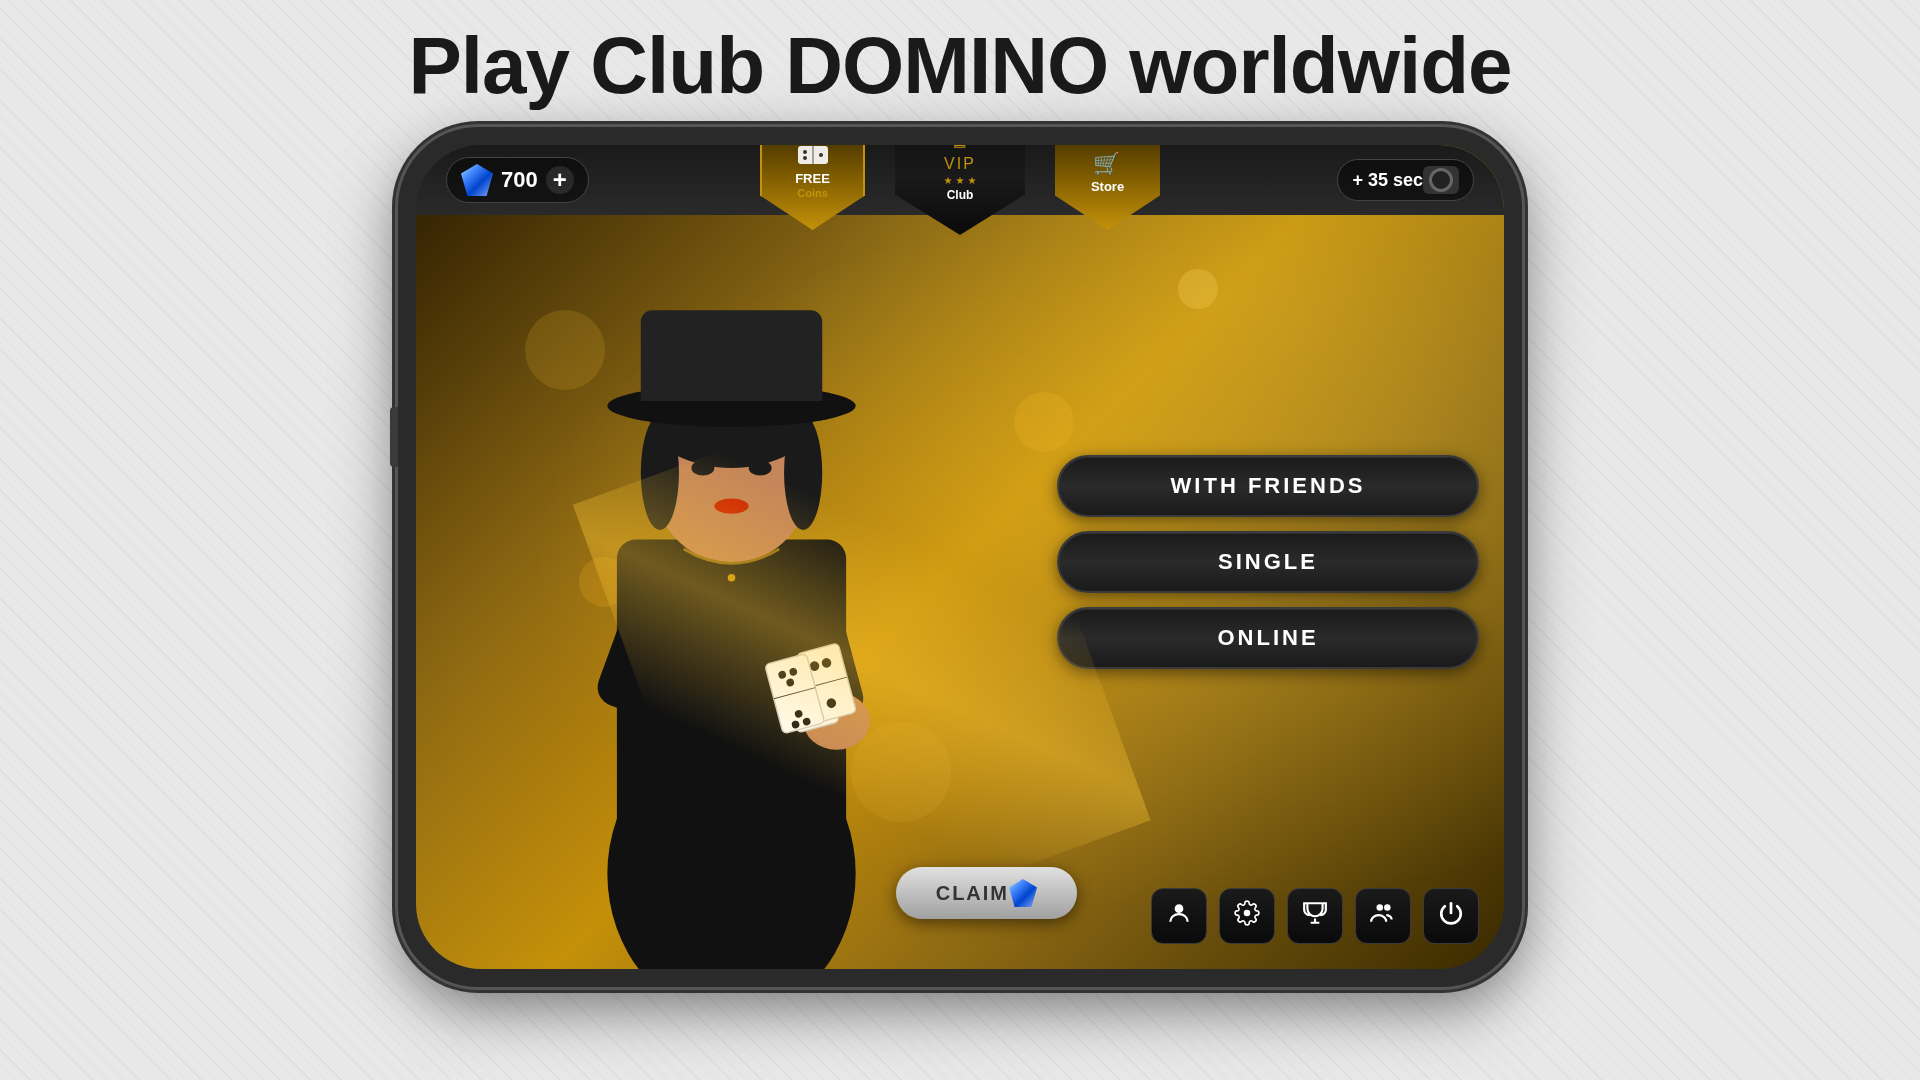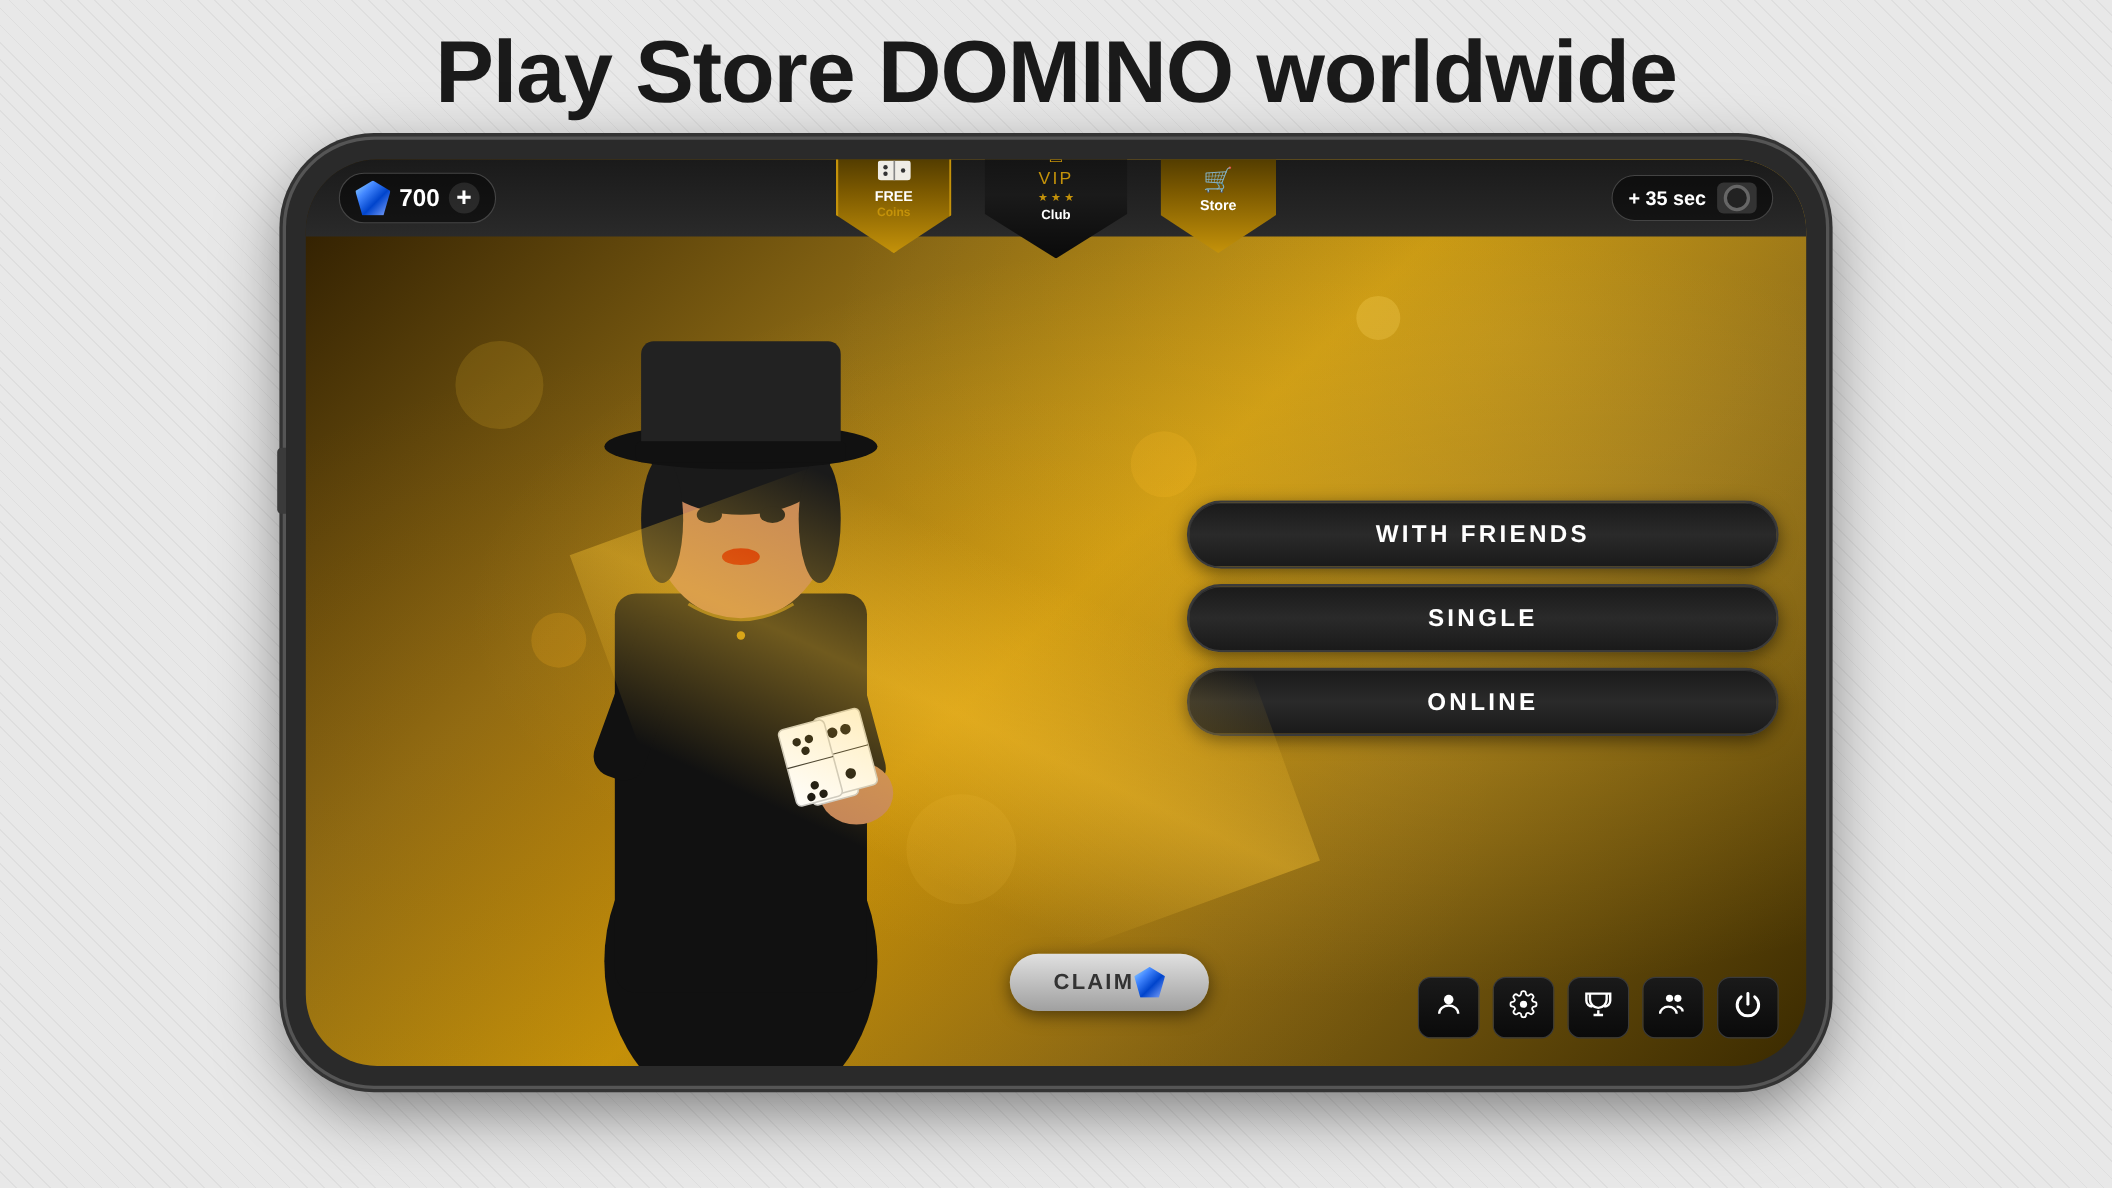--- a/index.html
+++ b/index.html
@@ -28,21 +28,21 @@
       font-weight: 900;
       color: #1a1a1a;
       text-align: center;
       margin-top: 20px;
       margin-bottom: 15px;
       letter-spacing: -1px;
     }
 
     
     .phone-frame {
-      width: 1400px;
+      width: 1124px;
       height: 860px;
       background: #2a2a2a;
       border-radius: 80px;
       padding: 18px;
       box-shadow:
         0 0 0 3px #555,
         0 0 0 6px #333,
         0 20px 60px rgba(0,0,0,0.5);
       position: relative;
       display: flex;
@@ -149,21 +149,21 @@
       width: 28px;
       height: 28px;
       display: flex;
       align-items: center;
       justify-content: center;
     }
 
     .top-right {
       display: flex;
       align-items: center;
-      gap: 10px;
+      gap: 0;
       background: rgba(0,0,0,0.5);
       border-radius: 25px;
       padding: 6px 14px;
       border: 1px solid #444;
     }
 
     .plus-time {
       color: white;
       font-size: 18px;
       font-weight: bold;
@@ -340,21 +340,21 @@
     .claim-wrap {
       position: absolute;
       bottom: 50px;
       right: -30px;
       z-index: 20;
     }
   </style>
 </head>
 <body>
 
-<div class="page-title">Play Store DOMINO worldwide</div>
+<div class="page-title">Play Club DOMINO worldwide</div>
 
 <div class="phone-frame">
   <div class="phone-screen">
 
     <div class="bokeh b1"></div>
     <div class="bokeh b2"></div>
     <div class="bokeh b3"></div>
     <div class="bokeh b4"></div>
     <div class="bokeh b5"></div>
 

